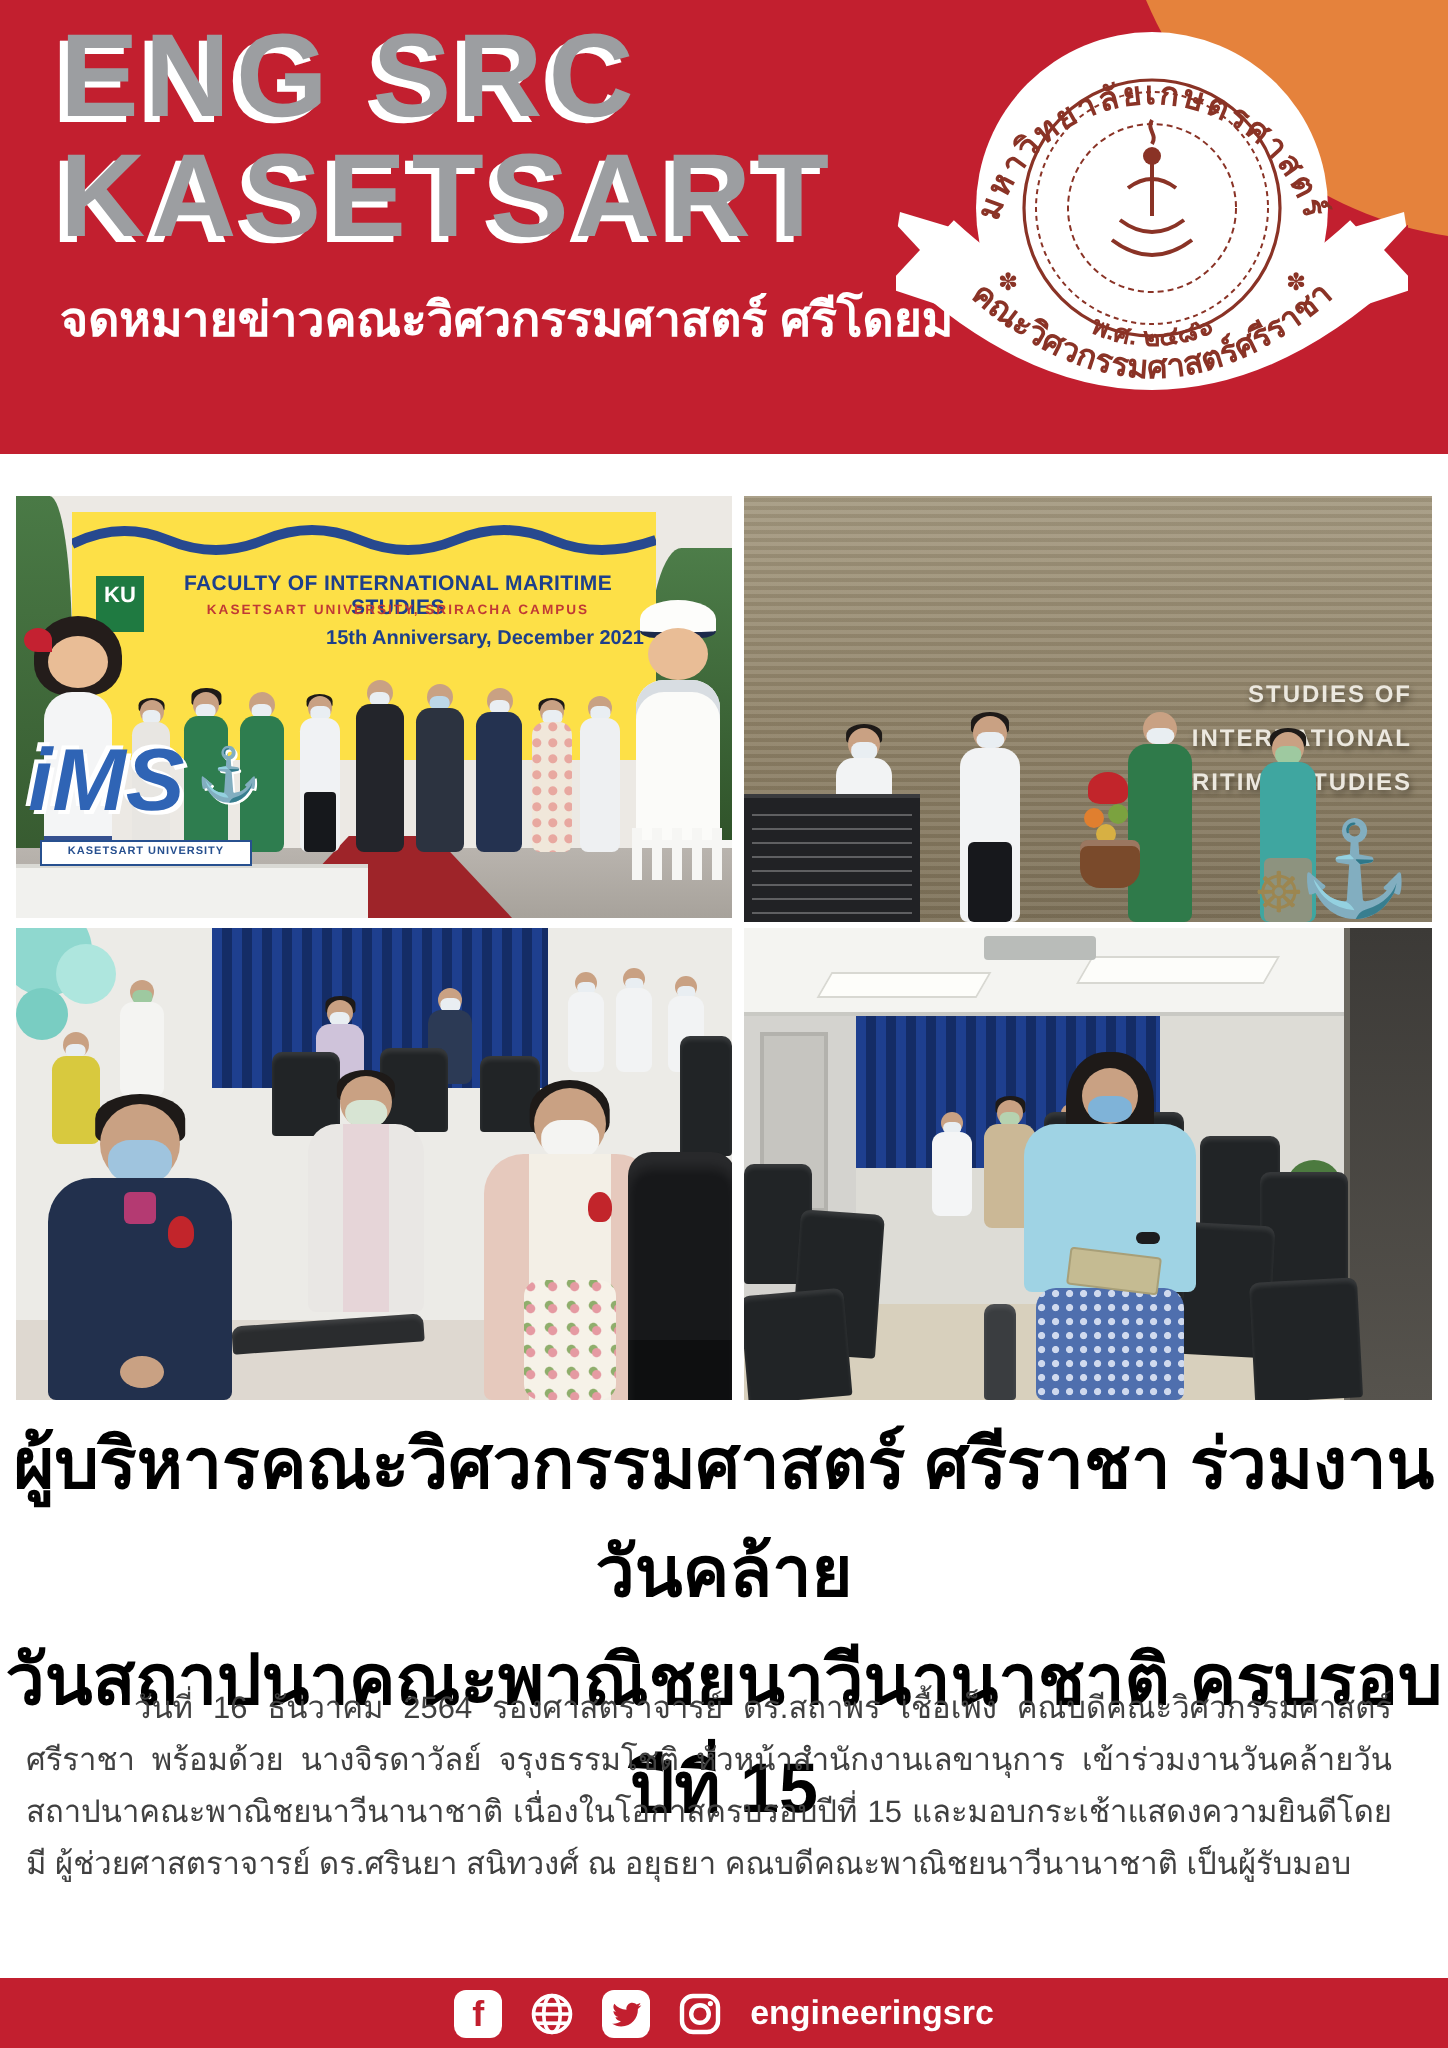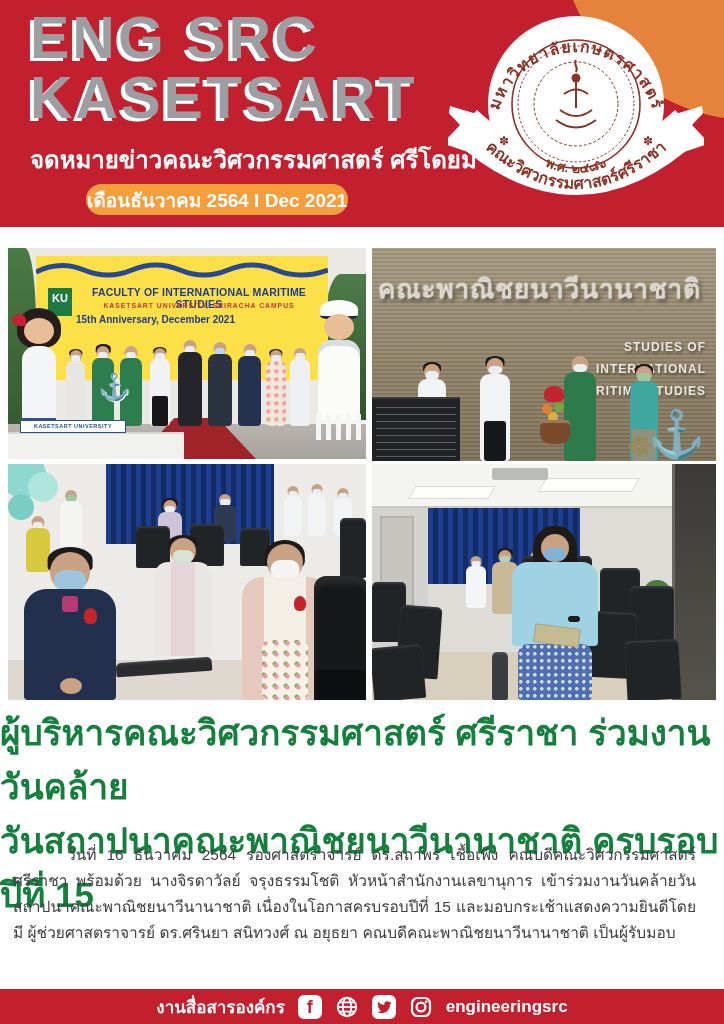--- a/index.html
+++ b/index.html
@@ -34,21 +34,21 @@
   .pr .har{position:absolute;left:50%;transform:translateX(-50%);top:calc(var(--hw)*-0.12);
            width:calc(var(--hw)*1.12);height:calc(var(--hw)*0.62);
            border-radius:50% 50% 20% 20%;background:#1e1a18;}
   .pr .bd{position:absolute;left:0;right:0;top:calc(var(--hw)*0.92);bottom:0;
           border-radius:calc(var(--hw)*0.55) calc(var(--hw)*0.55) 4px 4px;background:var(--bc,#888);}
   .ch{position:absolute;background:#212426;border-radius:5px 5px 2px 2px;
       box-shadow:inset 0 2px 2px rgba(255,255,255,.10);}
   .bl{position:absolute;border-radius:50%;background:#8fd8cf;}
   .curtain{background:repeating-linear-gradient(90deg,#1e3f8f 0 5px,#142c66 5px 10px);}
   
-  .headline{position:absolute;left:0;right:0;top:706px;text-align:left;color:#15803d;
+  .headline{position:absolute;left:0;right:0;top:706px;text-align:center;color:#000000;
             font-size:35px;font-weight:bold;line-height:54px;}
   .bodytext{position:absolute;left:13px;right:28px;top:826px;color:#404040;font-size:15.5px;
             line-height:26px;text-align:justify;text-indent:54px;}
   
   .footer{position:absolute;left:0;right:0;bottom:0;height:35px;background:#c21f2f;color:#ffffff;
           display:flex;align-items:center;justify-content:center;gap:13px;
           font-size:17px;font-weight:bold;}
   .icon-btn{display:inline-flex;align-items:center;justify-content:center;width:24px;height:24px;}
   .fb{background:#ffffff;color:#c21f2f;border-radius:6px;font-size:18px;font-weight:bold;
       line-height:24px;}
@@ -61,21 +61,20 @@
 
   <div class="header">
     <svg class="orange-corner" viewBox="0 0 160 125">
       <path d="M 9,0 C 35,62 95,108 160,118 L 160,0 Z" fill="#e5823c"></path>
     </svg>
     <div class="masthead">
       <span>ENG SRC</span>
       <span>KASETSART</span>
     </div>
     <div class="subtitle">จดหมายข่าวคณะวิศวกรรมศาสตร์ ศรีโดยม</div>
-    <div class="badge">เดือนธันวาคม 2564 l Dec 2021</div>
 
     <svg class="logo" viewBox="0 0 256 210">
       <defs>
         <path id="arcTop" d="M 48,120 A 80,80 0 1 1 208,120" fill="none"></path>
         <path id="arcYear" d="M 84,146 A 72,72 0 0 0 172,146" fill="none"></path>
         <path id="arcRibbon" d="M 30,130 Q 128,224 226,130" fill="none"></path>
       </defs>
 
       <polygon points="2,94 32,103 26,142 -4,132" fill="#ffffff"></polygon>
       <polygon points="254,94 224,103 230,142 260,132" fill="#ffffff"></polygon>
@@ -117,21 +116,21 @@
     <div class="abs" style="left:0;top:0;width:28px;height:190px;background:linear-gradient(180deg,#4a7a46,#36592f);border-radius:0 40% 30% 0;"></div>
     <div class="abs" style="right:0;top:26px;width:42px;height:150px;background:linear-gradient(180deg,#4d7d49,#2f5229);border-radius:40% 0 0 30%;"></div>
 
     <div class="abs" style="left:28px;top:8px;width:292px;height:124px;background:#fde047;">
       <svg class="abs" style="left:0;top:2px;" width="292" height="22" viewBox="0 0 292 22">
         <path d="M0,14 Q 24,2 48,12 T 96,12 T 144,12 T 192,12 T 240,12 T 292,12" stroke="#27498f" stroke-width="5" fill="none"></path>
       </svg>
       <div class="abs" style="left:12px;top:32px;width:24px;height:28px;background:#1f7a41;color:#fff;font-size:11px;font-weight:bold;text-align:center;line-height:20px;">KU</div>
       <div class="abs" style="left:40px;top:30px;width:246px;text-align:center;color:#1d3f8c;font-size:10.5px;font-weight:bold;letter-spacing:.2px;">FACULTY OF INTERNATIONAL MARITIME STUDIES</div>
       <div class="abs" style="left:40px;top:46px;width:246px;text-align:center;color:#c03a35;font-size:6.8px;font-weight:bold;letter-spacing:1px;">KASETSART UNIVERSITY, SRIRACHA CAMPUS</div>
-      <div class="abs" style="left:40px;top:58px;width:246px;text-align:left;color:#1d3f8c;font-size:10px;font-weight:bold;">15th Anniversary, December 2021</div>
+      <div class="abs" style="left:40px;top:58px;width:246px;text-align:right;color:#1d3f8c;font-size:10px;font-weight:bold;">15th Anniversary, December 2021</div>
     </div>
 
     <div class="abs" style="left:0;top:176px;right:0;height:35px;background:linear-gradient(180deg,#b9b4ae,#a7a29b);"></div>
     <div class="abs" style="left:128px;top:170px;width:120px;height:41px;background:#9e2429;clip-path:polygon(32% 0,68% 0,100% 100%,0 100%);"></div>
 
     <div class="pr" style="left:58px;top:102px;width:19px;height:76px;--hw:12px;--bc:#e8e6e2;">
         <i class="har"></i>
         <i class="hd"></i>
         <i class="mk"></i>
         <b class="bd"></b>
@@ -188,32 +187,32 @@
       <b class="abs" style="left:10px;top:38px;width:34px;height:72px;background:#f4f5f6;border-radius:14px 14px 6px 6px;border-bottom:8px solid #35508f;"></b>
     </div>
     <div class="abs" style="left:304px;top:52px;width:54px;height:138px;">
       <i class="abs" style="left:8px;top:0;width:38px;height:16px;background:#fdfdfb;border-radius:50% 50% 20% 20%;border-bottom:3px solid #1c2a4a;"></i>
       <i class="abs" style="left:12px;top:14px;width:30px;height:26px;background:#e9bd96;border-radius:50%;"></i>
       <b class="abs" style="left:6px;top:40px;width:42px;height:84px;background:#fbfbf9;border-radius:14px 14px 6px 6px;box-shadow:inset 0 6px 0 #d8dde2;"></b>
     </div>
 
     <div class="abs" style="left:0;top:184px;width:176px;height:27px;background:#f1f1ee;border-top:2px solid #d9d9d4;"></div>
     <div class="abs" style="left:6px;top:118px;width:120px;height:68px;">
+      <span class="abs" style="left:0;top:0;font-size:44px;font-style:italic;font-weight:bold;color:#2f64b5;text-shadow:2px 2px 0 #ffffff,-2px -2px 0 #ffffff;">iMS</span>
       <span class="abs" style="left:84px;top:6px;font-size:26px;color:#27508f;text-shadow:1px 1px 0 #fff;">⚓</span>
       <span class="abs" style="left:6px;top:54px;width:104px;height:11px;background:#ffffff;border:1px solid #27508f;color:#27508f;font-size:5.5px;font-weight:bold;text-align:center;line-height:11px;letter-spacing:.5px;overflow:hidden;">KASETSART UNIVERSITY</span>
     </div>
 
     <div class="abs" style="right:0;top:166px;width:50px;height:26px;background:repeating-linear-gradient(90deg,#f6f6f4 0 5px,rgba(0,0,0,0) 5px 10px);"></div>
     <div class="abs" style="right:0;top:172px;width:50px;height:4px;background:#f6f6f4;"></div>
   </div>
 
   <div class="photo" id="photo2">
     <div class="abs" style="inset:0;background:linear-gradient(180deg,#a59a81,#8f8268 55%,#7d7159);"></div>
     <div class="abs" style="inset:0;background:repeating-linear-gradient(0deg,rgba(255,255,255,.07) 0 2px,rgba(40,32,20,.08) 2px 4px);"></div>
-    <div class="abs" style="left:6px;top:20px;width:332px;color:#ddd7cc;font-size:26px;font-weight:bold;letter-spacing:1px;text-shadow:2px 3px 4px rgba(35,28,16,.6),0 0 2px #fff;">คณะพาณิชยนาวีนานาชาติ</div>
     <div class="abs" style="right:10px;top:88px;text-align:right;color:#ece8df;font-size:12px;font-weight:bold;line-height:22px;letter-spacing:1px;text-shadow:1px 2px 3px rgba(35,28,16,.6);">
       <div>STUDIES OF</div>
       <div>INTERNATIONAL</div>
       <div>MARITIME STUDIES</div>
     </div>
 
     <div class="pr" style="left:46px;top:116px;width:28px;height:97px;--hw:16px;--bc:#f2f3f4;">
         <i class="har"></i>
         <i class="hd"></i>
         <i class="mk"></i>
@@ -395,21 +394,20 @@
     <div class="ch" style="left:120px;top:188px;width:16px;height:48px;background:#3a3d40;"></div>
   </div>
 
   <div class="headline">
     <div>ผู้บริหารคณะวิศวกรรมศาสตร์ ศรีราชา ร่วมงานวันคล้าย</div>
     <div>วันสถาปนาคณะพาณิชยนาวีนานาชาติ ครบรอบปีที่ 15</div>
   </div>
   <p class="bodytext">วันที่ 16 ธันวาคม 2564 รองศาสตราจารย์ ดร.สถาพร เชื้อเพ็ง คณบดีคณะวิศวกรรมศาสตร์ ศรีราชา พร้อมด้วย นางจิรดาวัลย์ จรุงธรรมโชติ หัวหน้าสำนักงานเลขานุการ เข้าร่วมงานวันคล้ายวันสถาปนาคณะพาณิชยนาวีนานาชาติ เนื่องในโอกาสครบรอบปีที่ 15 และมอบกระเช้าแสดงความยินดีโดยมี ผู้ช่วยศาสตราจารย์ ดร.ศรินยา สนิทวงศ์ ณ อยุธยา คณบดีคณะพาณิชยนาวีนานาชาติ เป็นผู้รับมอบ</p>
 
   <div class="footer">
-    <span>งานสื่อสารองค์กร</span>
     <span class="icon-btn fb">f</span>
     <span class="icon-btn">
       <svg width="26" height="26" viewBox="0 0 26 26">
         <circle cx="13" cy="13" r="10" fill="none" stroke="#ffffff" stroke-width="2"></circle>
         <ellipse cx="13" cy="13" rx="4.5" ry="10" fill="none" stroke="#ffffff" stroke-width="2"></ellipse>
         <line x1="3" y1="13" x2="23" y2="13" stroke="#ffffff" stroke-width="2"></line>
         <line x1="4.5" y1="8" x2="21.5" y2="8" stroke="#ffffff" stroke-width="2"></line>
         <line x1="4.5" y1="18" x2="21.5" y2="18" stroke="#ffffff" stroke-width="2"></line>
       </svg>
     </span>

